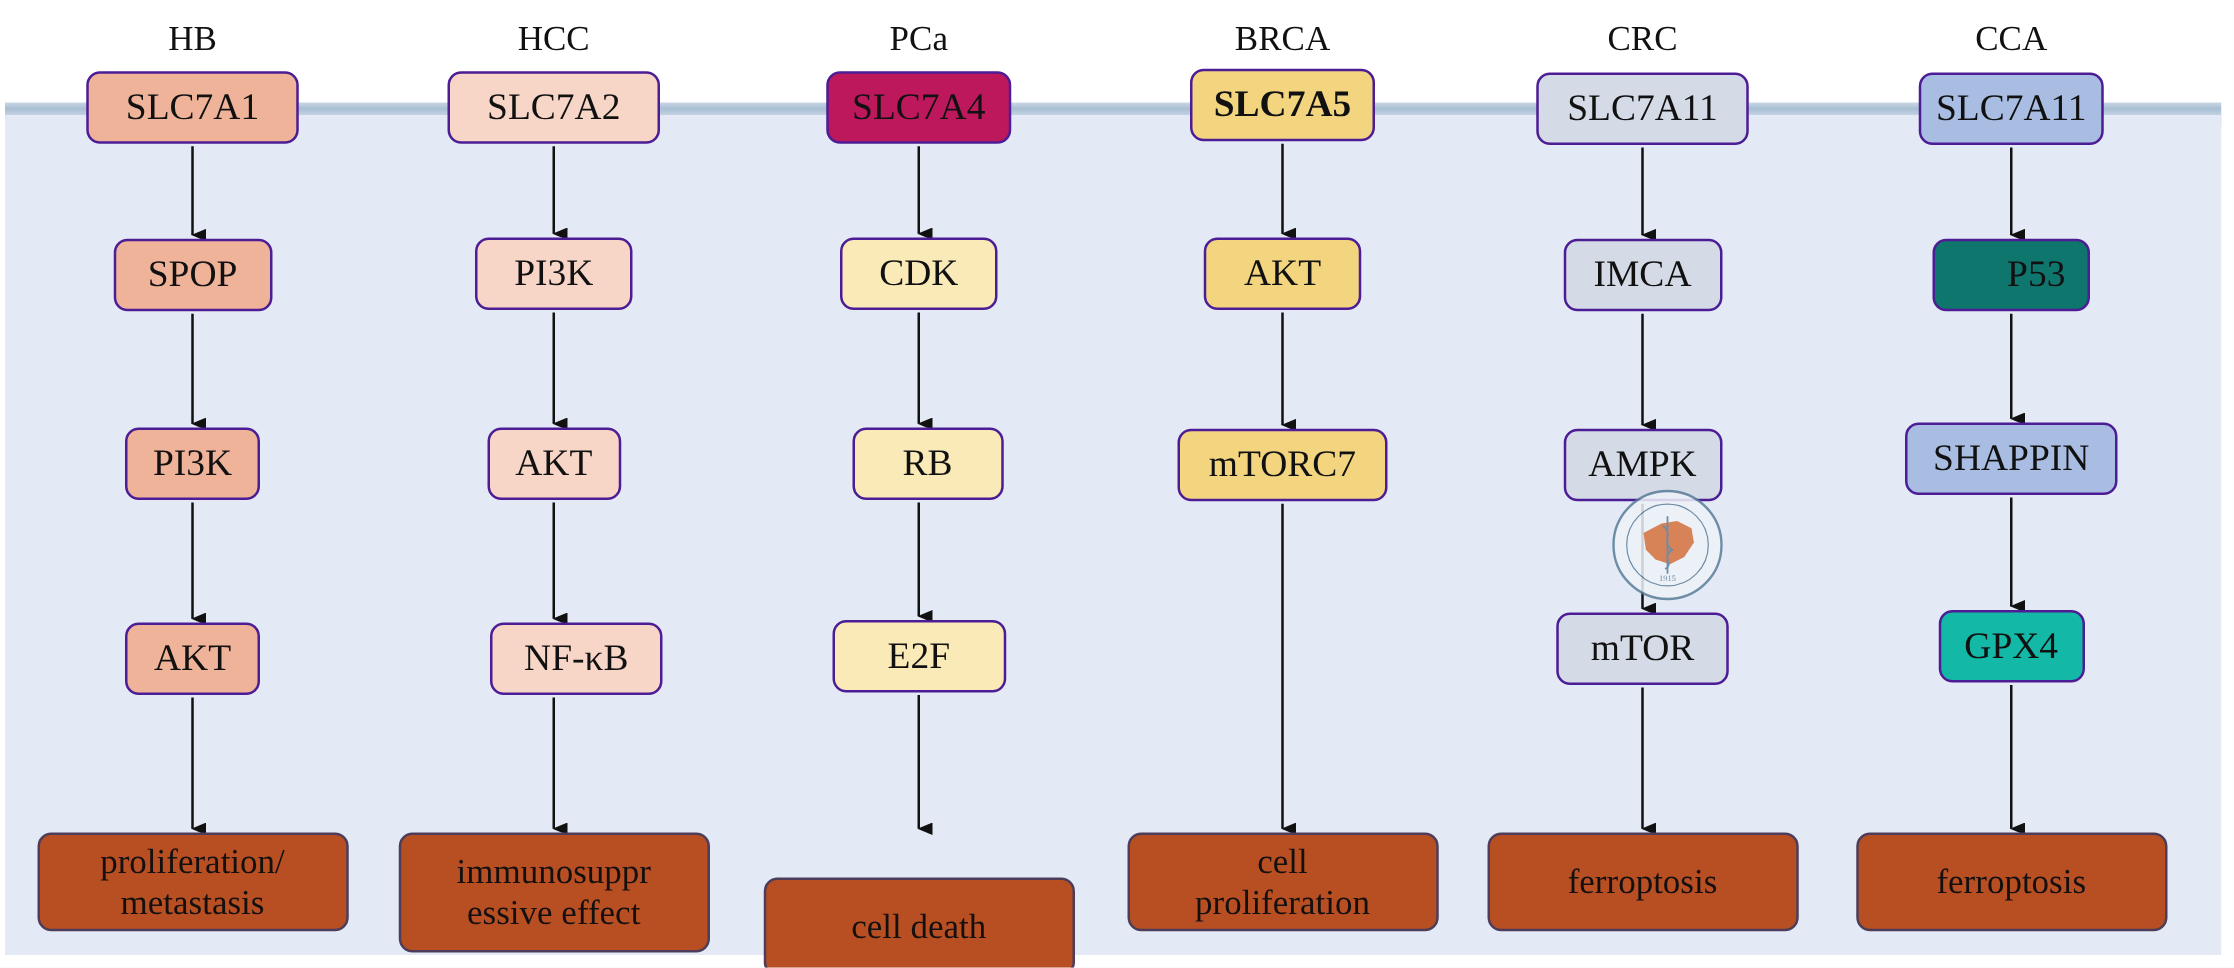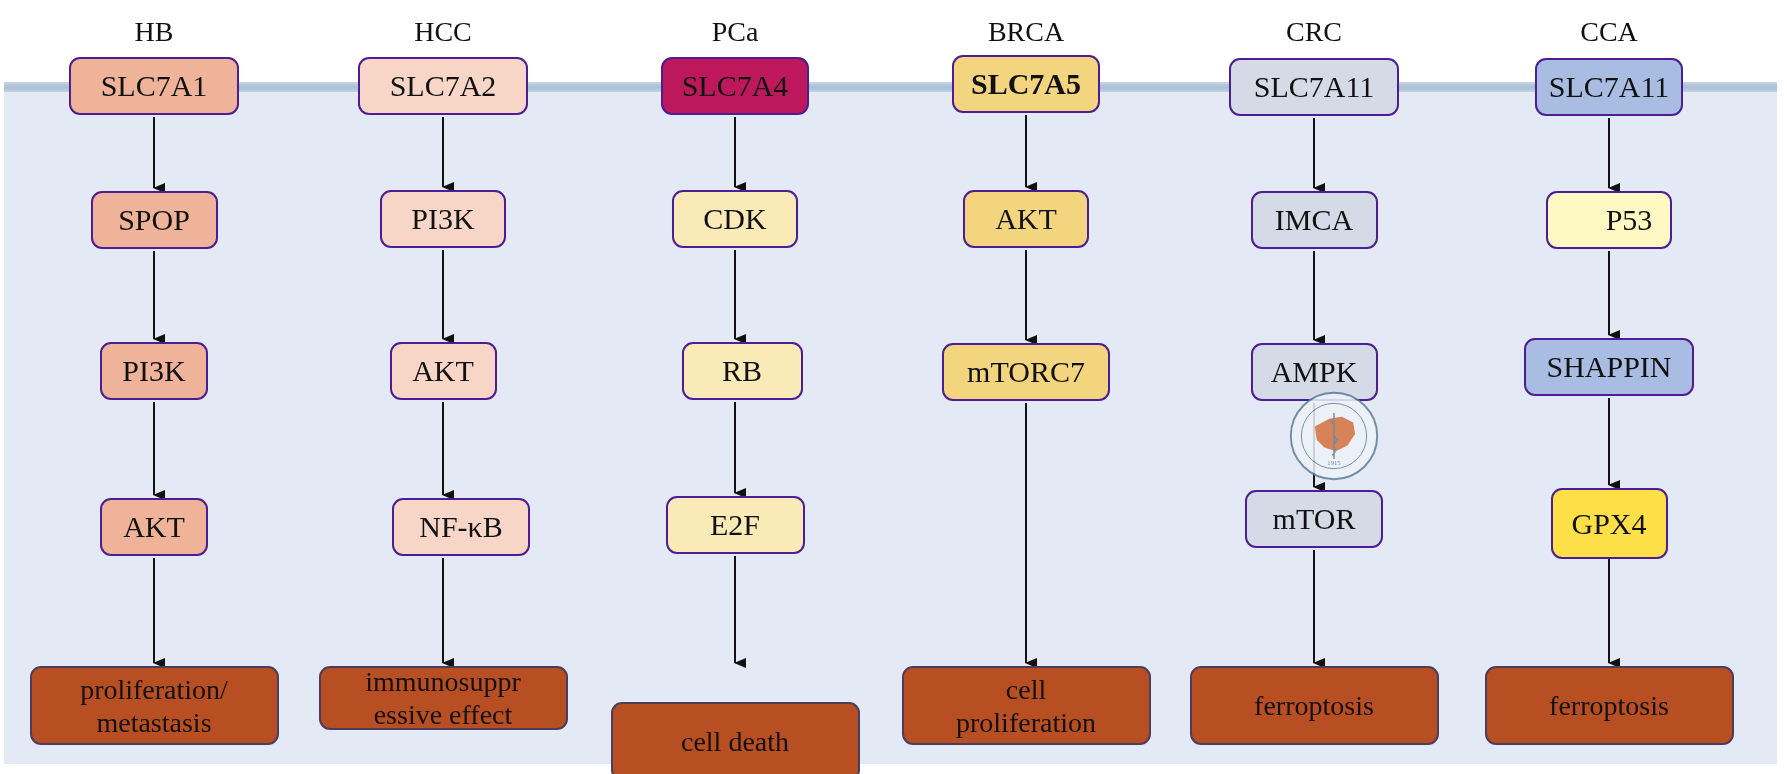--- a/index.html
+++ b/index.html
@@ -65,21 +65,21 @@
       <div>
         <div>proliferation/</div>
         <div>metastasis</div>
       </div>
     </div>
     <div class="label" style="left: 343px; top: 16px;">HCC</div>
     <div class="node" style="left: 358px; top: 57px; width: 170px; height: 58px; background: rgb(247, 214, 199);">SLC7A2</div>
     <div class="node" style="left: 380px; top: 190px; width: 126px; height: 58px; background: rgb(247, 214, 199);">PI3K</div>
     <div class="node" style="left: 389.5px; top: 342px; width: 107px; height: 58px; background: rgb(247, 214, 199);">AKT</div>
     <div class="node" style="left: 392px; top: 498px; width: 138px; height: 58px; background: rgb(247, 214, 199);">NF-κB</div>
-    <div class="node outcome" style="left: 318.5px; top: 666px; width: 249px; height: 64px;">
+    <div class="node outcome" style="left: 318.5px; top: 666px; width: 249px; height: 96px;">
       <div>
         <div>immunosuppr</div>
         <div>essive effect</div>
       </div>
     </div>
     <div class="label" style="left: 635px; top: 16px;">PCa</div>
     <div class="node" style="left: 661px; top: 57px; width: 148px; height: 58px; background: #be185d;">SLC7A4</div>
     <div class="node" style="left: 672px; top: 190px; width: 126px; height: 58px; background: rgb(250, 234, 184);">CDK</div>
     <div class="node" style="left: 681.5px; top: 342px; width: 121px; height: 58px; background: rgb(250, 234, 184);">RB</div>
     <div class="node" style="left: 665.5px; top: 496px; width: 139px; height: 58px; background: rgb(250, 234, 184);">E2F</div>
@@ -103,23 +103,23 @@
     <div class="node" style="left: 1250.5px; top: 191px; width: 127px; height: 58px; background: rgb(213, 219, 230);">IMCA</div>
     <div class="node" style="left: 1250.5px; top: 343px; width: 127px; height: 58px; background: rgb(213, 219, 230);">AMPK</div>
     <div class="node" style="left: 1245px; top: 490px; width: 138px; height: 58px; background: rgb(213, 219, 230);">mTOR</div>
     <div class="node outcome" style="left: 1189.5px; top: 666px; width: 249px; height: 79px;">
       <div>
         <div>ferroptosis</div>
       </div>
     </div>
     <div class="label" style="left: 1509px; top: 16px;">CCA</div>
     <div class="node" style="left: 1535px; top: 58px; width: 148px; height: 58px; background: rgb(169, 189, 227);">SLC7A11</div>
-    <div class="node" style="left: 1546px; top: 191px; width: 126px; height: 58px; background: #fef9c3; padding-left: 40px;">P53</div>
+    <div class="node" style="left: 1546px; top: 191px; width: 126px; height: 58px; background: #0f766e; padding-left: 40px;">P53</div>
     <div class="node" style="left: 1524px; top: 338px; width: 170px; height: 58px; background: rgb(169, 189, 227);">SHAPPIN</div>
-    <div class="node" style="left: 1550.5px; top: 488px; width: 117px; height: 71px; background: #fde047; text-align: center;">GPX4</div>
+    <div class="node" style="left: 1550.5px; top: 488px; width: 117px; height: 58px; background: #14b8a6; text-align: center;">GPX4</div>
     <div class="node outcome" style="left: 1484.5px; top: 666px; width: 249px; height: 79px;">
       <div>
         <div>ferroptosis</div>
       </div>
     </div>
   </div>
 
 <svg id="watermark" viewBox="0 0 100 100">
   <circle cx="50" cy="50" r="45" fill="#eef2f8" stroke="#5a7d99" stroke-width="2"></circle>
   <circle cx="50" cy="50" r="34" fill="none" stroke="#5a7d99" stroke-width="1"></circle>

